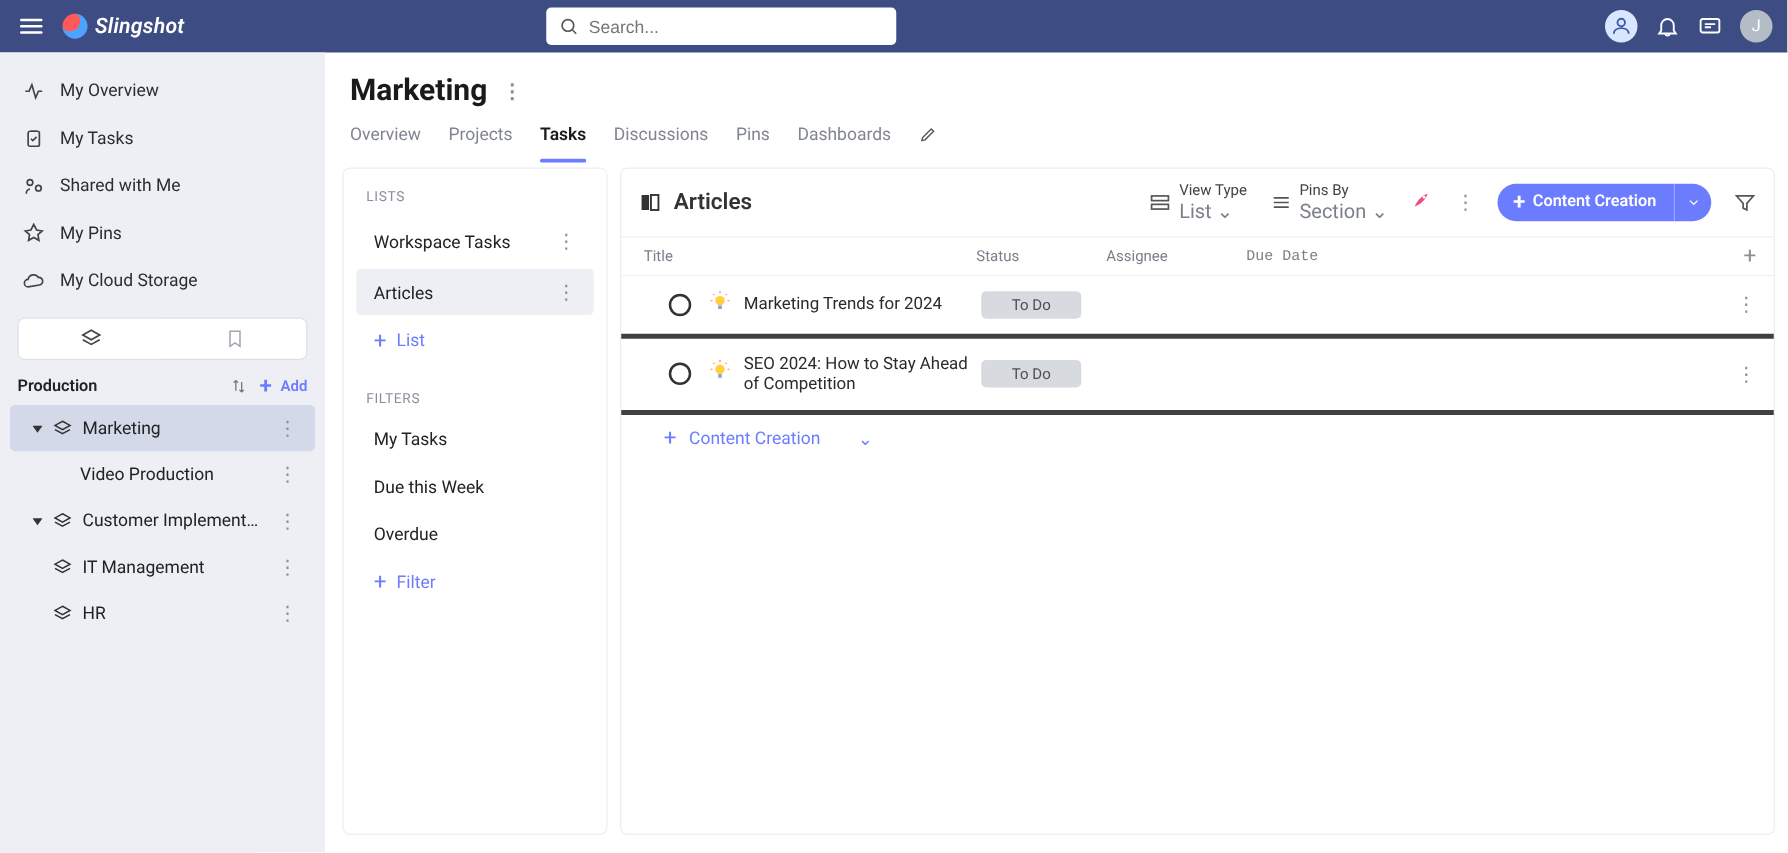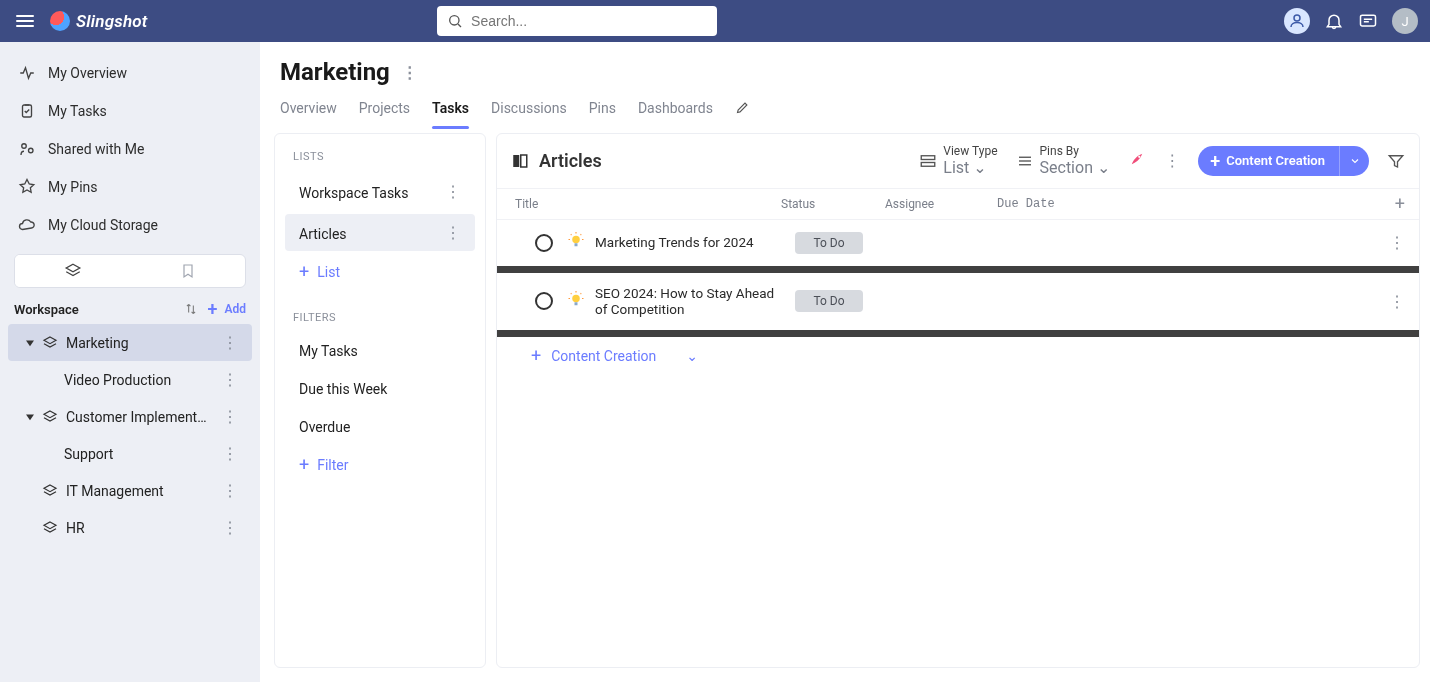--- a/index.html
+++ b/index.html
@@ -72,26 +72,26 @@
 .primary-btn .main-b { display: flex; align-items: center; gap: 6px; padding: 0 14px 0 12px; font-weight: 600; font-size: 13px; }
 .primary-btn .drop { width: 30px; height: 100%; display: flex; align-items: center; justify-content: center; border-left: 1px solid rgba(255,255,255,0.3); }
 
 .col-header { display: flex; align-items: center; padding: 6px 14px; color: #7a7f8a; font-size: 12px; border-bottom: 1px solid #f0f1f5; }
 .col-title { flex: 0 0 270px; padding-left: 4px; }
 .col-status { flex: 0 0 104px; }
 .col-assignee { flex: 0 0 112px; }
 .col-due { flex: 0 0 120px; font-family: Liberation Mono, monospace; }
 .col-rest { flex: 1; display: flex; justify-content: flex-end; }
 
-.task-row { display: flex; align-items: center; padding: 12px 14px; border-bottom: 7px solid #404040; }
+.task-row { display: flex; align-items: center; padding: 12px 14px; border-bottom: 4px solid #404040; }
 .task-row .circle { width: 18px; height: 18px; border: 2px solid #333; border-radius: 50%; margin: 0 14px 0 24px; cursor: pointer; flex-shrink: 0; }
 .task-row .bulb { margin-right: 10px; flex-shrink: 0; }
 .task-row .ttitle { flex: 0 0 190px; color: #2b2b2b; font-size: 13.5px; line-height: 1.25; padding-right: 8px; }
 .task-row .ttitle.multiline { white-space: normal; }
-.status-chip { background: #d7dadf; color: #4b4f57; font-size: 12px; padding: 4px 14px; border-radius: 4px; width: 68px; text-align: center; margin-left: 10px; }
+.status-chip { background: #d7dadf; color: #4b4f57; font-size: 12px; padding: 4px 14px; border-radius: 4px; width: 80px; text-align: center; }
 .task-row .spacer { flex: 1; }
 .task-row .more { color: #8a8f9a; cursor: pointer; }
 
 .add-task-row { display: flex; align-items: center; gap: 10px; padding: 10px 14px 10px 34px; color: #6b7cff; cursor: pointer; }
 .add-task-row .chev { margin-left: 20px; color: #6b7cff; }
 
 .plus-sm { font-size: 18px; line-height: 1; }
 .dots-v::before { content: "\22EE"; font-size: 16px; }
 svg { flex-shrink: 0; }
 .bulb svg { width: 18px; height: 18px; }
@@ -185,21 +185,21 @@
           </svg>
       </div>
       <div>
         <svg width="16" height="16" viewBox="0 0 24 24" fill="none" stroke="#a0a5b0" stroke-width="1.8">
             <path d="M6 3h12v18l-6-4-6 4z"></path>
           </svg>
       </div>
     </div>
 
     <div class="ws-header">
-      <span>Workspace</span>
+      <span>Production</span>
       <div class="spacer"></div>
       <svg width="14" height="14" viewBox="0 0 24 24" fill="none" stroke="#777" stroke-width="1.8">
           <path d="M8 4v14M8 4l-3 3M8 4l3 3M16 20V6M16 20l-3-3M16 20l3-3"></path>
         </svg>
       <div style="width:10px"></div>
       <div class="ws-add"><span class="plus-sm">+</span>&nbsp;<span>Add</span></div>
     </div>
 
     <div class="ws-item selected">
       <svg class="caret" viewBox="0 0 10 10">
@@ -218,24 +218,20 @@
     </div>
     <div class="ws-item">
       <svg class="caret" viewBox="0 0 10 10">
           <polygon points="0,2 10,2 5,9" fill="#333"></polygon>
         </svg>
       <svg class="stack-icon" viewBox="0 0 24 24" fill="none" stroke="#333" stroke-width="1.8">
           <polygon points="12 3 21 8 12 13 3 8 12 3"></polygon>
           <polyline points="3 13 12 18 21 13"></polyline>
         </svg>
       <span class="label">Customer Implementa...</span>
-      <span class="more dots-v"></span>
-    </div>
-    <div class="ws-item child">
-      <span class="label">Support</span>
       <span class="more dots-v"></span>
     </div>
     <div class="ws-item">
       <span style="width:8px"></span>
       <svg class="stack-icon" viewBox="0 0 24 24" fill="none" stroke="#333" stroke-width="1.8">
           <polygon points="12 3 21 8 12 13 3 8 12 3"></polygon>
           <polyline points="3 13 12 18 21 13"></polyline>
         </svg>
       <span class="label">IT Management</span>
       <span class="more dots-v"></span>

